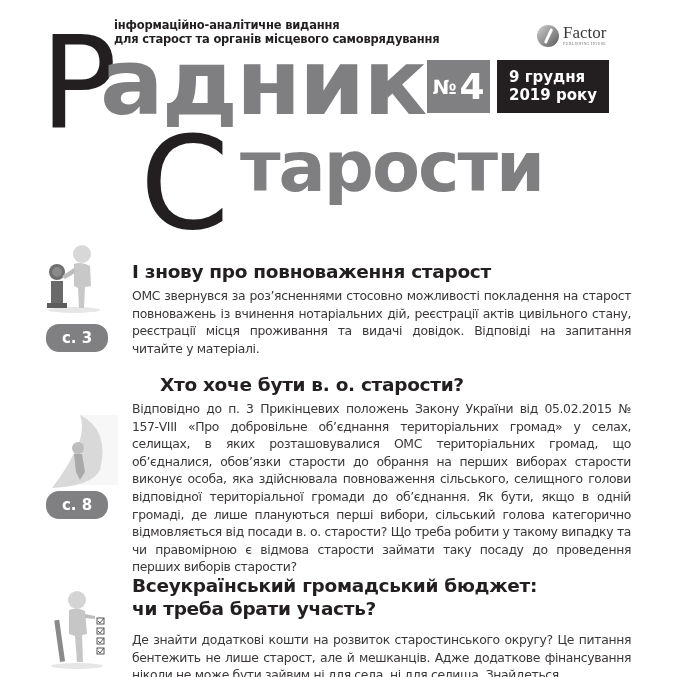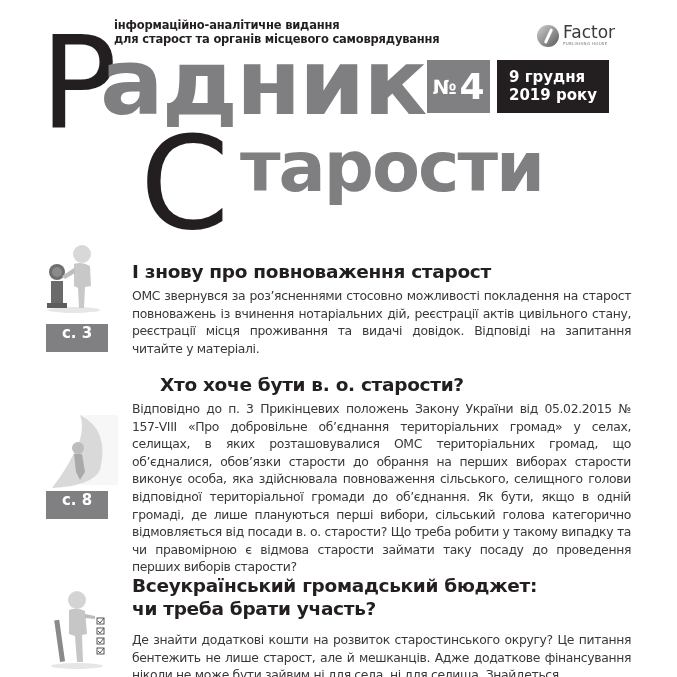--- a/index.html
+++ b/index.html
@@ -4,31 +4,31 @@
 <style>
   html, body { margin:0; padding:0; background:#ffffff; }
   body { width:677px; height:677px; overflow:hidden; position:relative; font-family:"DejaVu Sans", sans-serif; color:#231f20; }
   .abs { position:absolute; }
   .subtitle { left:114px; top:18px; font-size:11.5px; font-weight:bold; line-height:14px; color:#231f20; letter-spacing:-0.2px; }
   .big-letter { font-family:"DejaVu Sans", sans-serif; color:#231f20; line-height:1; }
   .big-gray { font-family:"DejaVu Sans", sans-serif; color:#7f7f81; line-height:1; font-weight:bold; }
   .logo { left:537px; top:24px; display:flex; align-items:center; }
   .logo-circle { width:22px; height:22px; border-radius:50%; background:linear-gradient(135deg,#cfcfcf,#5a5a5a); position:relative; }
   .logo-circle:after { content:""; position:absolute; left:10px; top:3px; width:3px; height:16px; background:#fff; transform:rotate(25deg); border-radius:2px; }
-  .logo-text { margin-left:4px; display:flex; flex-direction:column; }
+  .logo-text { margin-left:4px; display:flex; flex-direction:column;font-family:Liberation Serif, serif; }
   .logo-name { font-size:17px; color:#3a3a3a; line-height:17px; }
   .logo-sub { font-size:4px; color:#777; letter-spacing:0.3px; line-height:6px; }
   .issue-box { left:427px; top:60px; width:63px; height:53px; background:#808082; color:#fff; display:flex; align-items:center; justify-content:center; }
   .issue-prefix { font-size:20px; font-weight:bold; margin-right:3px; }
   .issue-num { font-size:36px; font-weight:bold; }
   .date-box { left:497px; top:60px; width:112px; height:53px; background:#231f20; color:#fff; }
   .date-l1, .date-l2 { position:absolute; left:12px; font-size:15px; font-weight:bold; line-height:17px; }
   .date-l1 { top:9px; } .date-l2 { top:27px; }
   .illus { width:60px; height:70px; }
-  .page-badge { width:62px; height:28px; background:#808082; color:#fff; font-size:15px; font-weight:bold; display:flex; justify-content:center; }
+  .page-badge { width:62px; height:28px; background:#808082; color:#fff; font-size:15px; font-weight:bold; display:flex; align-items:center; justify-content:center;border-radius:13px; }
   .art-title { font-size:18.5px; font-weight:bold; color:#231f20; line-height:23px; letter-spacing:-0.3px; }
   .art-body { font-size:12.4px; color:#3b3738; line-height:17.6px; text-align:justify; letter-spacing:-0.35px; width:499px; }
 </style>
 </head>
 <body>
 
 <div class="abs subtitle">
   <div>інформаційно-аналітичне видання</div>
   <div>для старост та органів місцевого самоврядування</div>
 </div>

